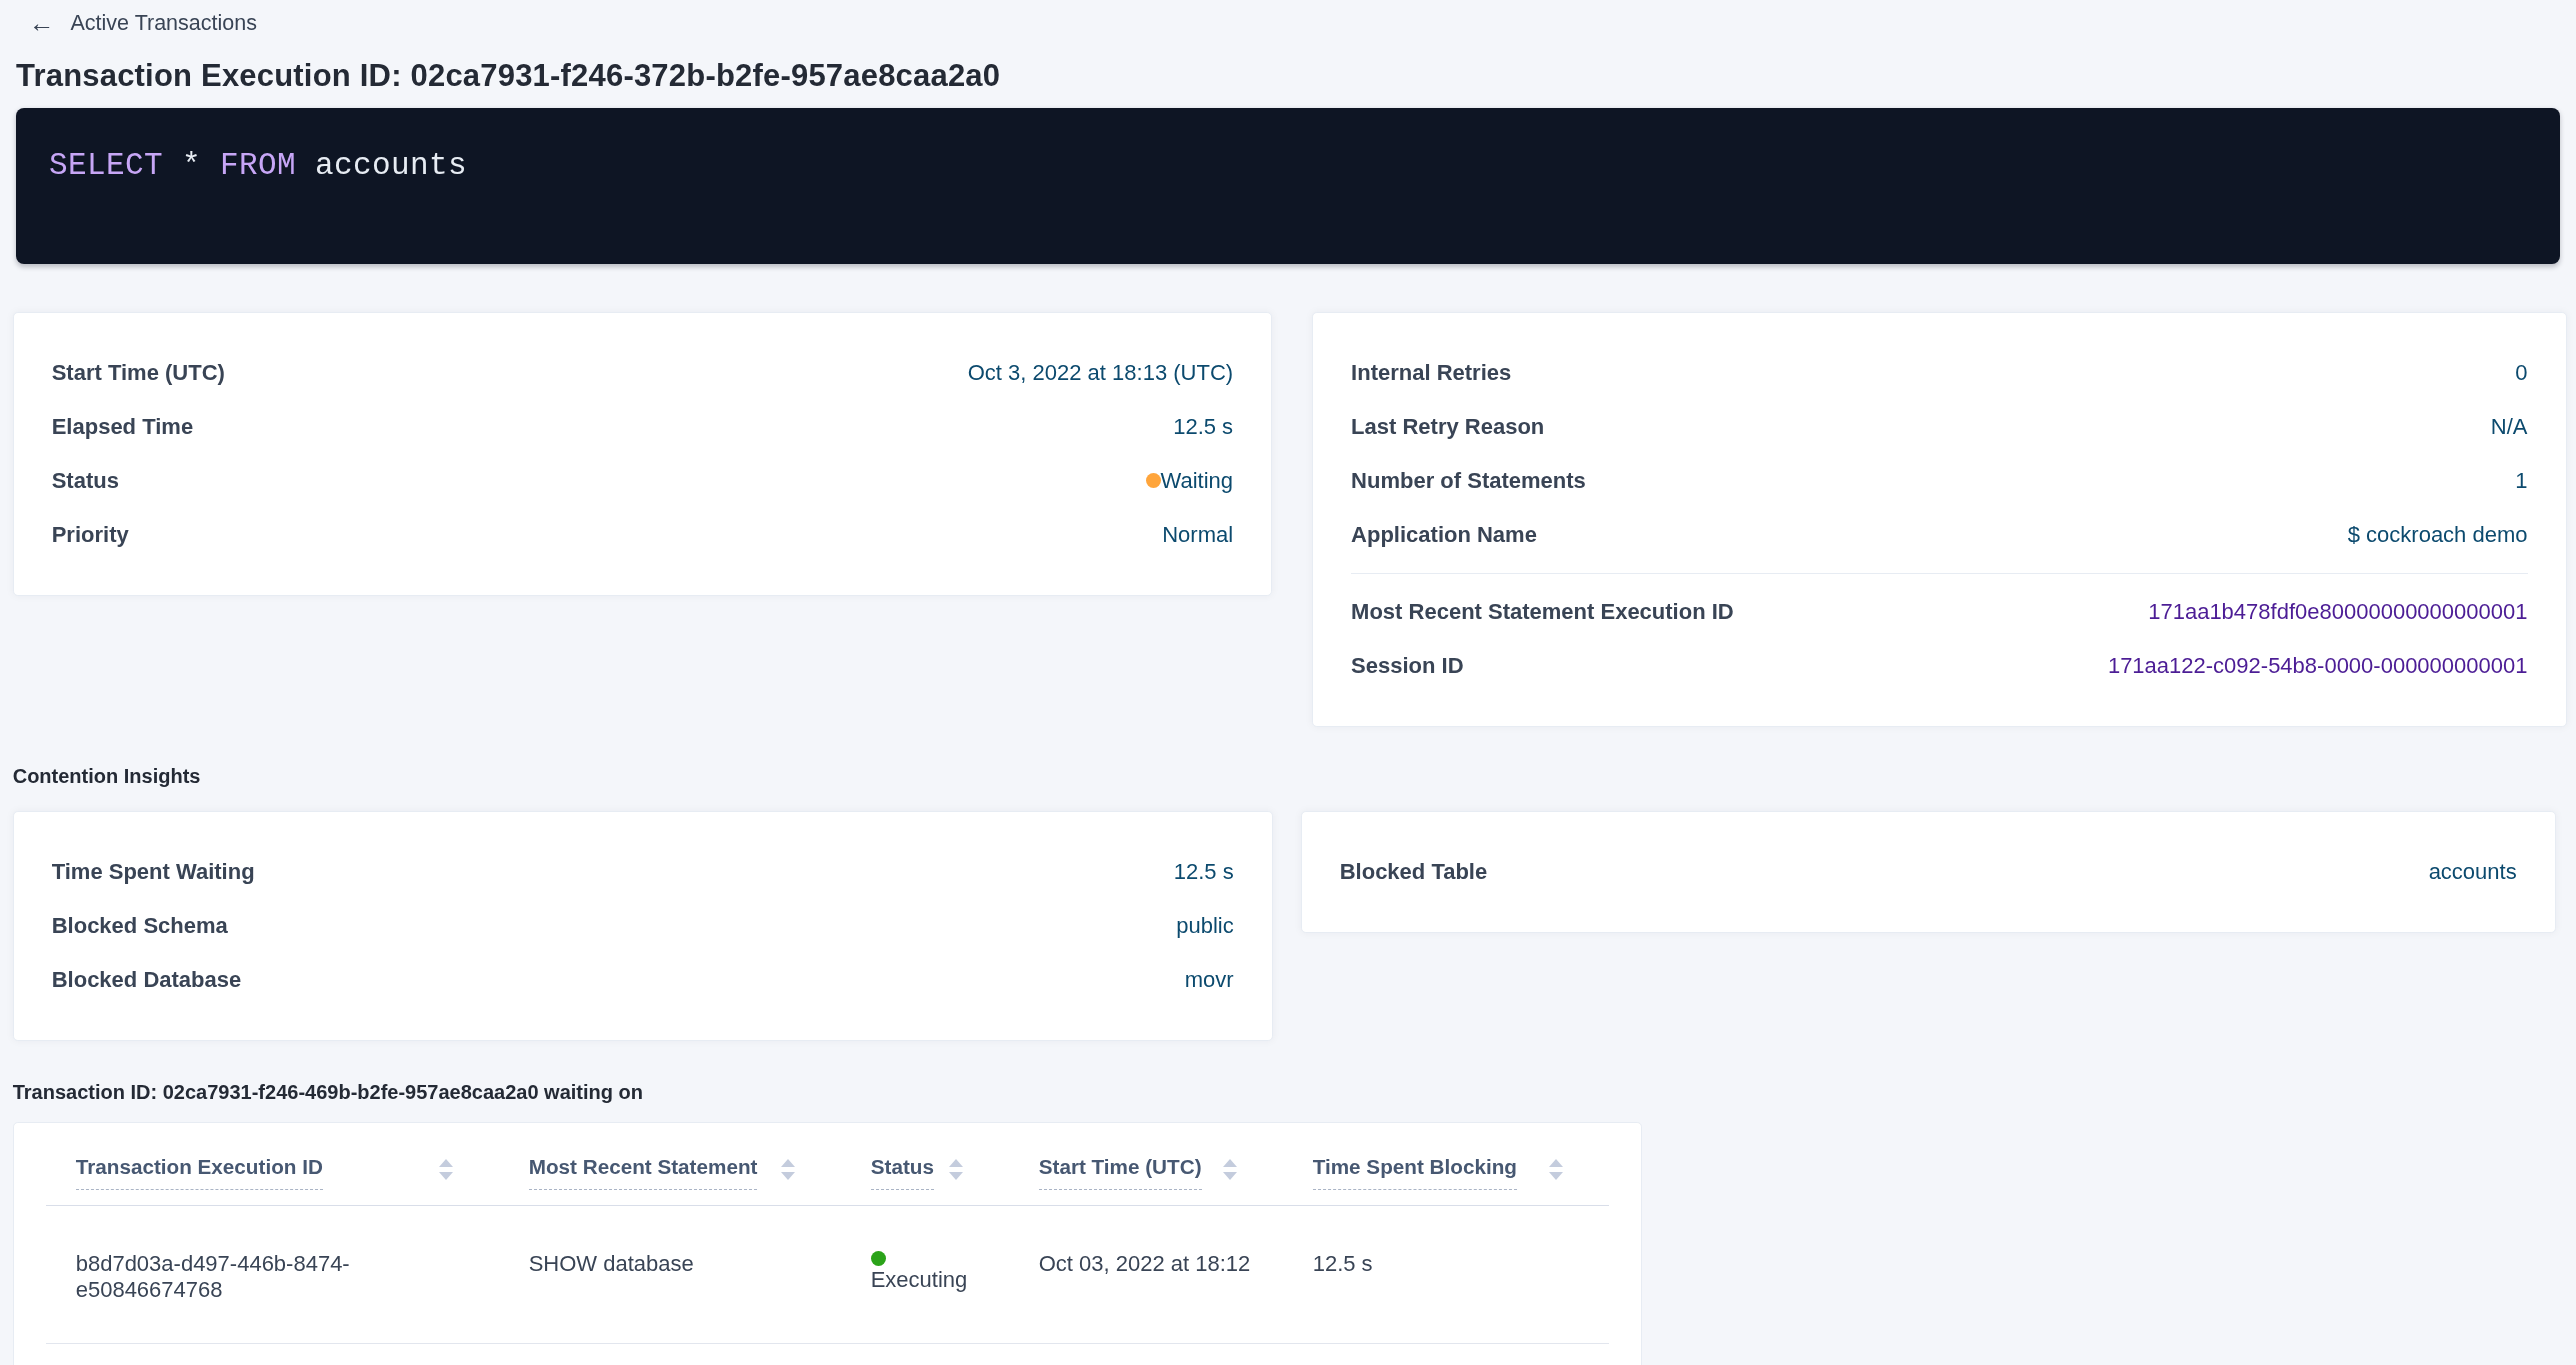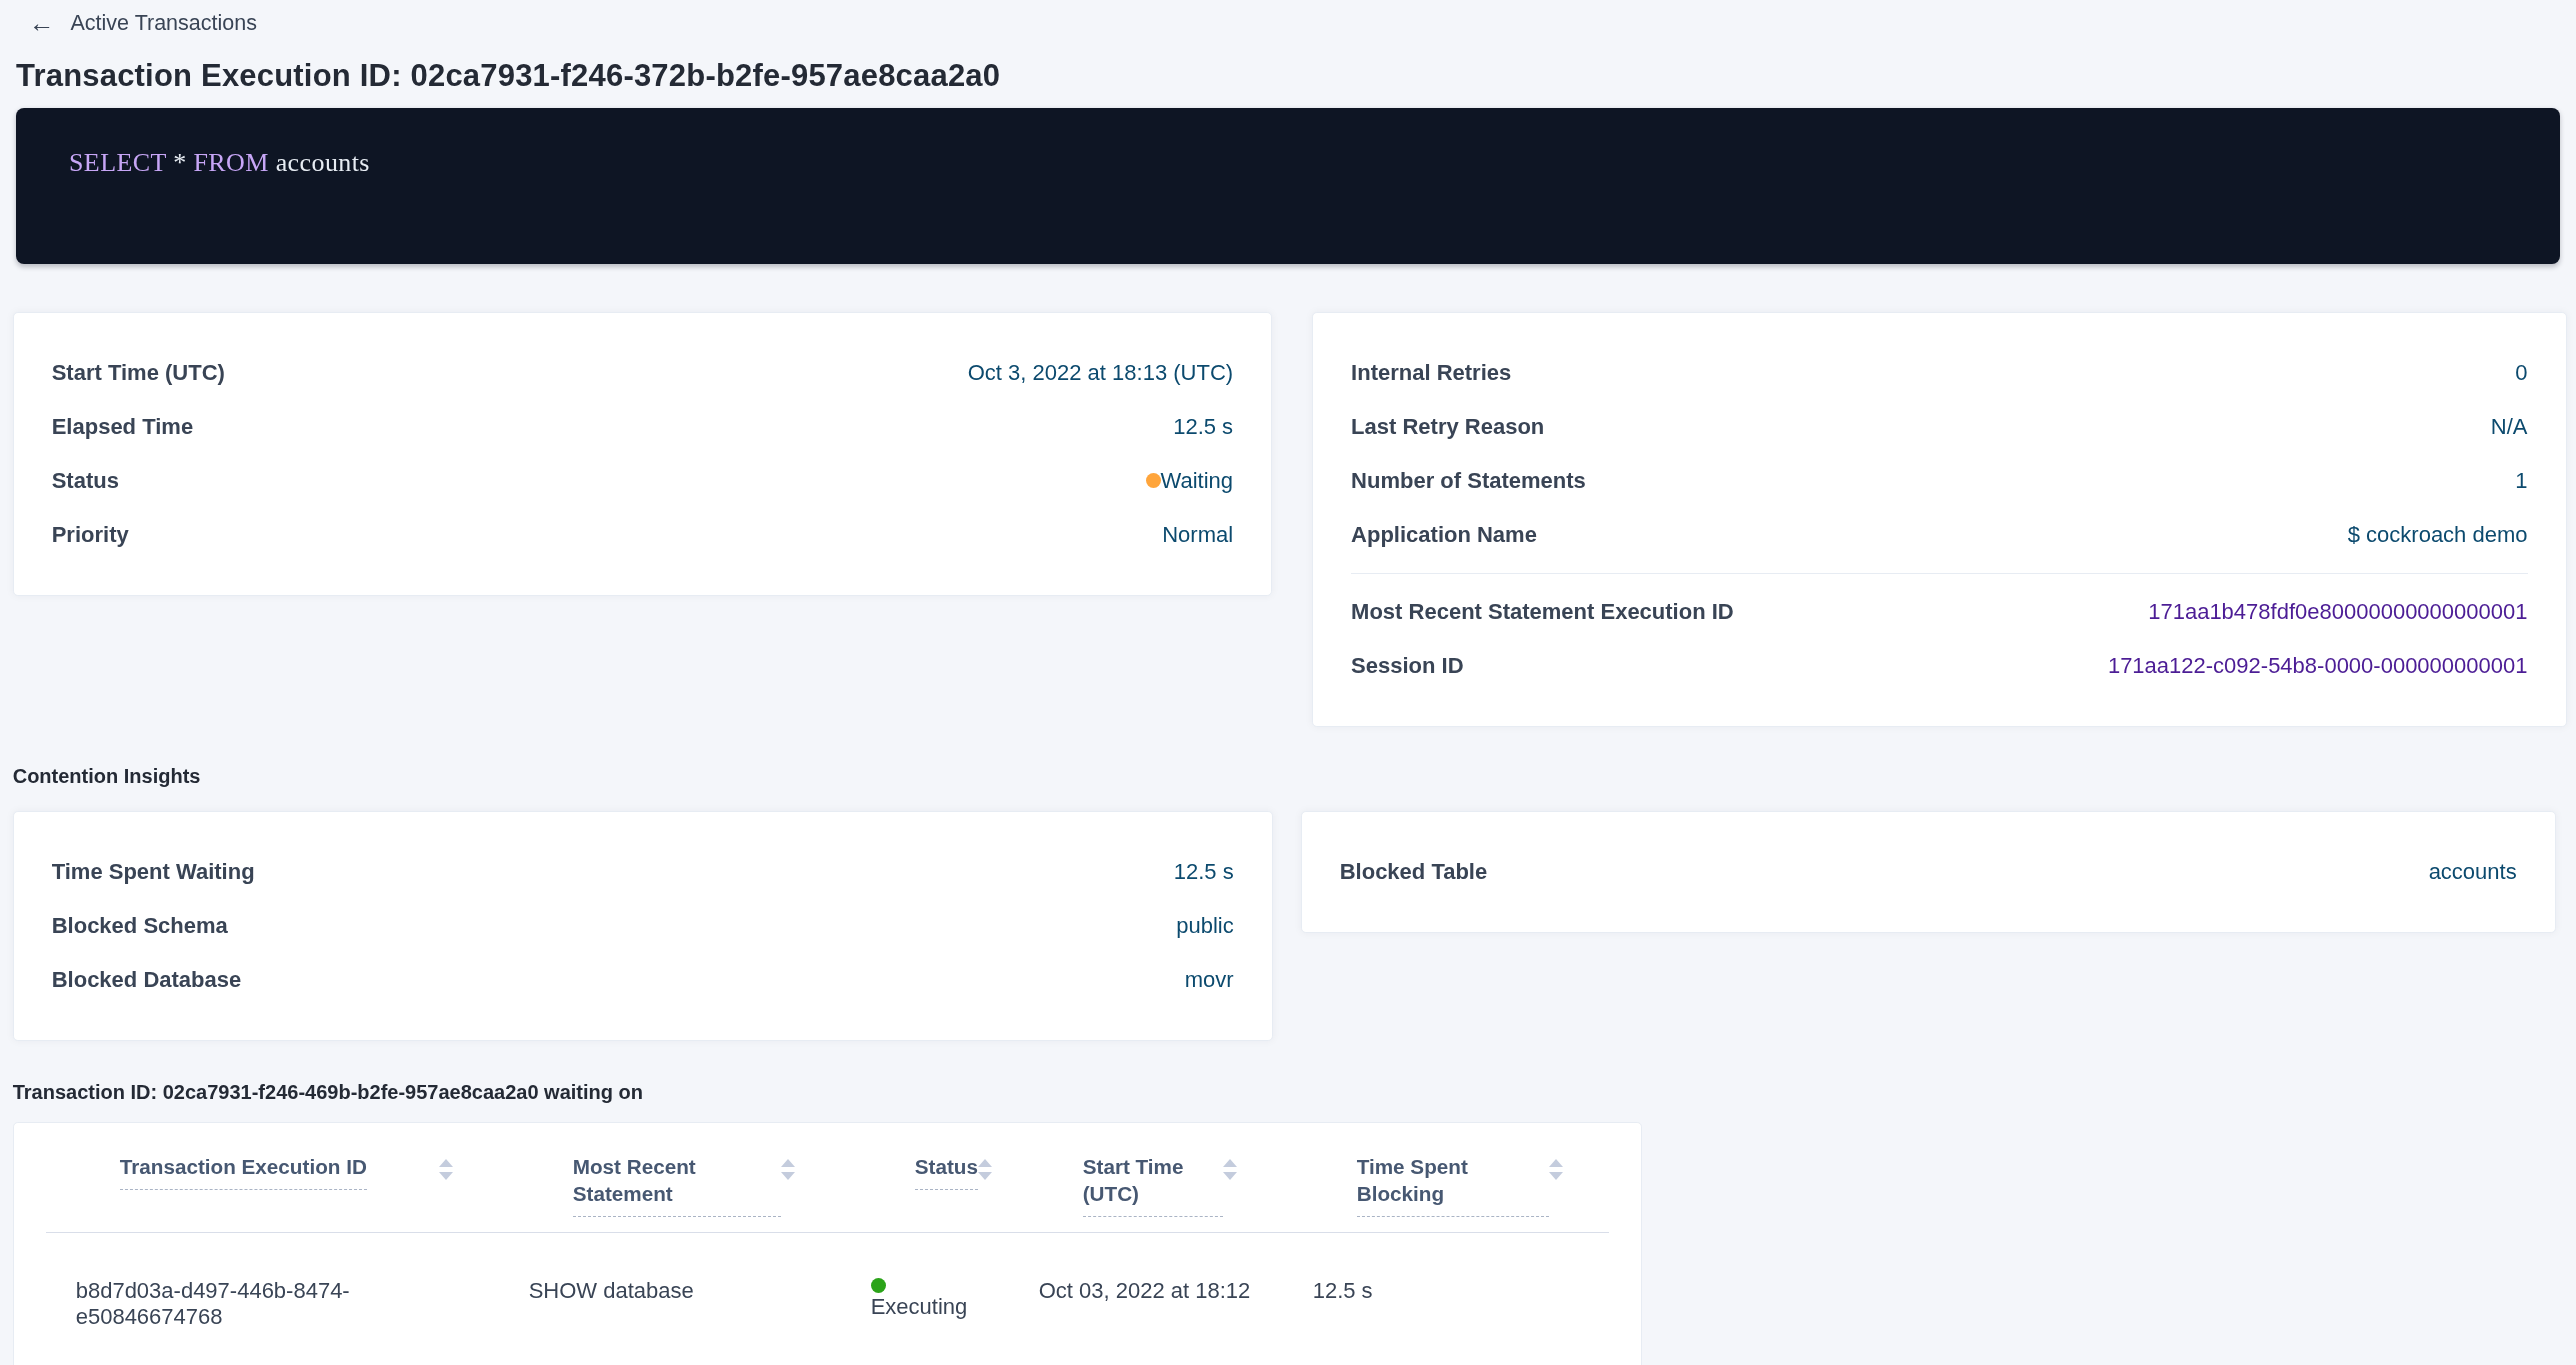--- a/index.html
+++ b/index.html
@@ -33,22 +33,22 @@
   
   .sqlbox {
     margin: 13.5px 16px 0 16px;
     width: 2544px; height: 156px;
     background: #0e1524;
     border-radius: 8px;
     padding: 40px 33px;
     box-shadow: 0 2.4px 4.8px rgba(14,21,36,0.25);
   }
   .sqlbox code {
-    font-family: Liberation Serif, serif;
-    font-size: 26px; letter-spacing: 0.4px; margin-left: 20px;
+    font-family: Liberation Mono, monospace;
+    font-size: 31px; letter-spacing: 0.4px;
   }
   .tok-kw { color: #c7a6f6; }
   .tok-pl { color: #e7ecf3; }
 
   
   .cards-row {
     display: flex; gap: 40px;
     margin: 0 9.5px 0 12.7px;
     align-items: flex-start;
   }
@@ -102,21 +102,20 @@
   .th {
     display: flex; align-items: flex-start; justify-content: space-between;
     padding: 0 46px 14.3px 30px;
     cursor: pointer;
   }
   .th-label {
     font-size: 20.7px; font-weight: 700; color: #475872;
     line-height: 27px;
     border-bottom: 1.6px dashed #aab4c5;
     padding-bottom: 9.5px;
-    margin-left: 44px;
   }
   .sort { display: flex; flex-direction: column; gap: 4.8px; margin-top: 6.4px; flex: 0 0 auto; }
   .tri-up {
     width: 0; height: 0;
     border-left: 7.2px solid transparent; border-right: 7.2px solid transparent;
     border-bottom: 8px solid #c4ccdd;
   }
   .tri-down {
     width: 0; height: 0;
     border-left: 7.2px solid transparent; border-right: 7.2px solid transparent;

